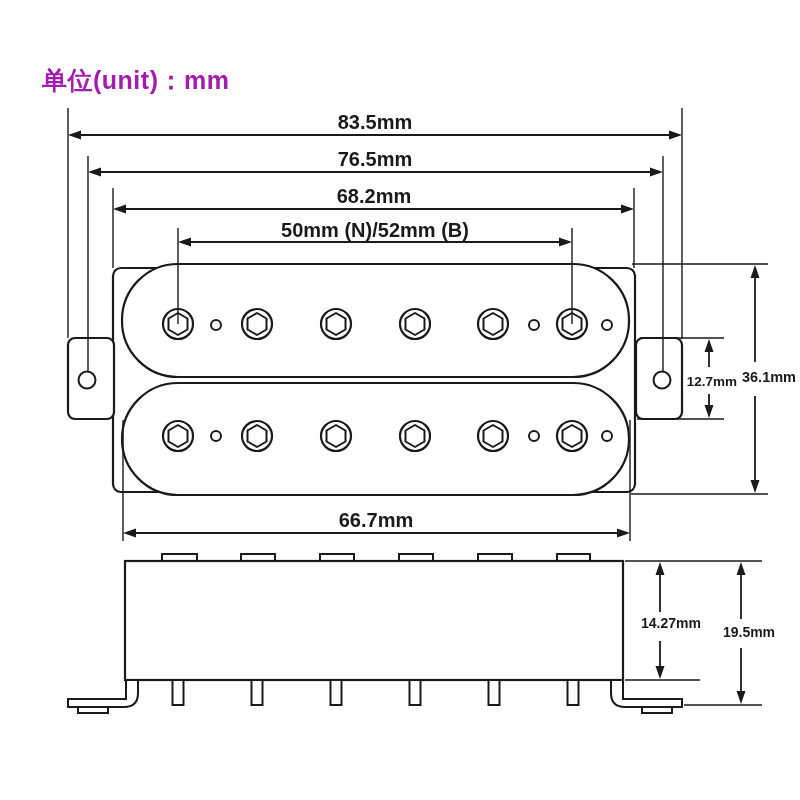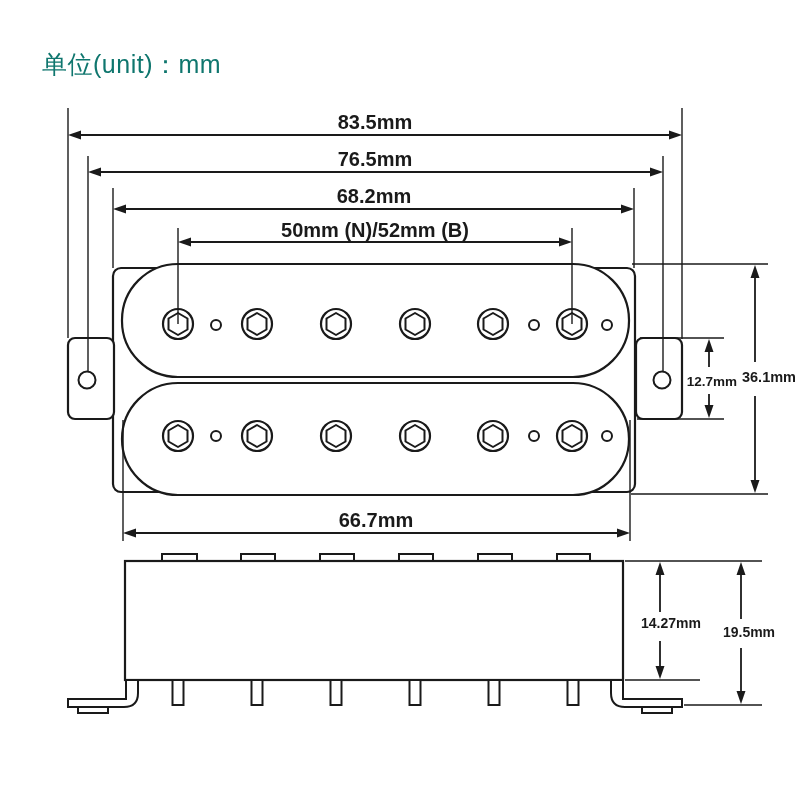--- a/index.html
+++ b/index.html
@@ -1,18 +1,18 @@
 <!DOCTYPE html>
 <html><head>
 <meta charset="utf-8">
 <style>
   html,body{margin:0;padding:0;background:#fff;}
   .canvas{position:relative;width:800px;height:800px;background:#ffffff;overflow:hidden;
           font-family:"Liberation Sans","DejaVu Sans",sans-serif;}
-  .unit-title{position:absolute;left:42px;top:48px;font-size:25px;font-weight:400;color:#0f766e;
+  .unit-title{position:absolute;left:42px;top:64px;font-size:25px;font-weight:700;color:#a21caf;
               letter-spacing:0.5px;}
   svg{position:absolute;left:0;top:0;}
   .shape{fill:#ffffff;stroke:#1a1a1a;stroke-width:2.2;}
   .shape-thin{fill:#ffffff;stroke:#1a1a1a;stroke-width:2;}
   .dimline{stroke:#1a1a1a;stroke-width:1.8;fill:none;}
   .extline{stroke:#1a1a1a;stroke-width:1.4;fill:none;}
   .arrow{fill:#1a1a1a;stroke:none;}
   .dimtext{fill:#1a1a1a;font-weight:bold;}
 </style>
 </head>

